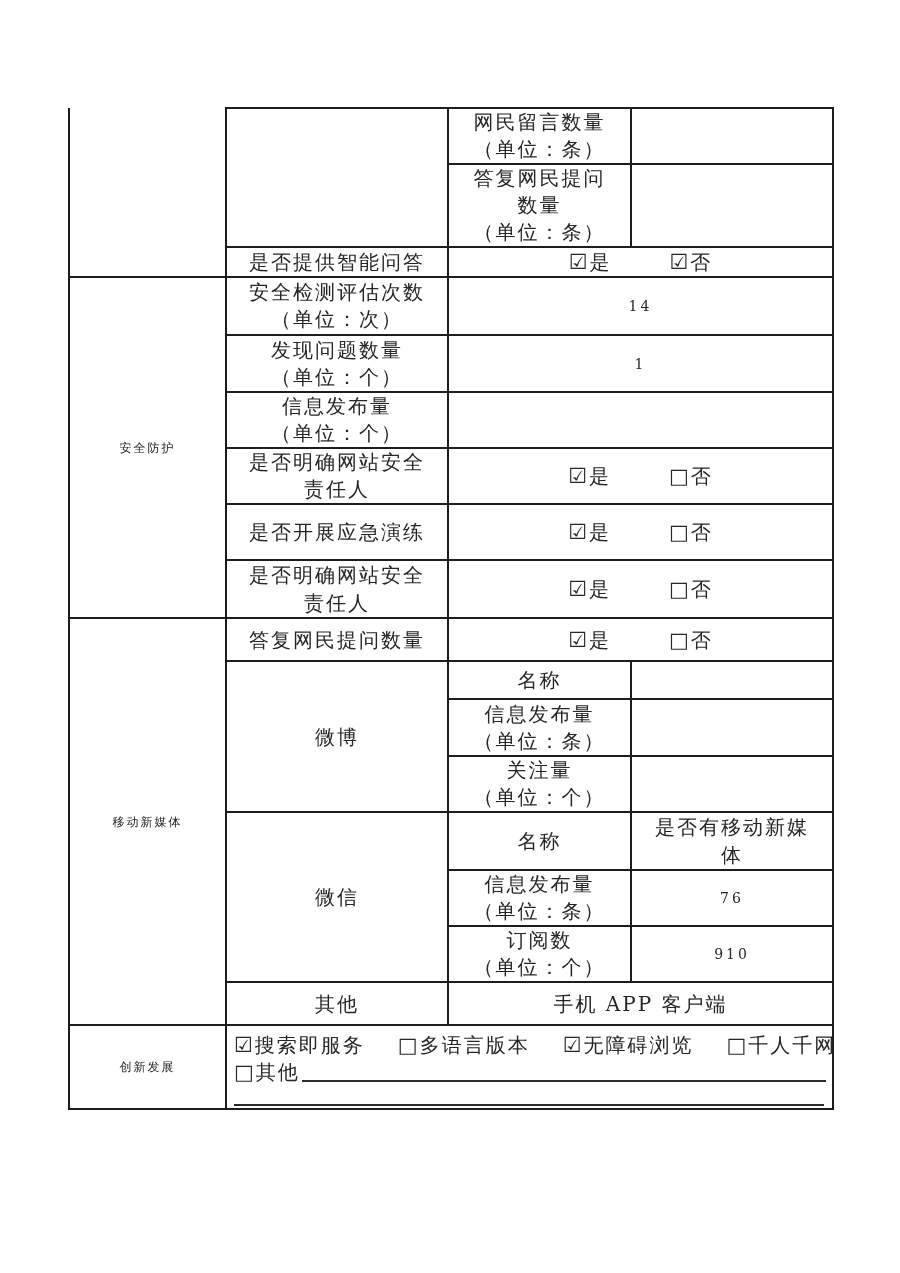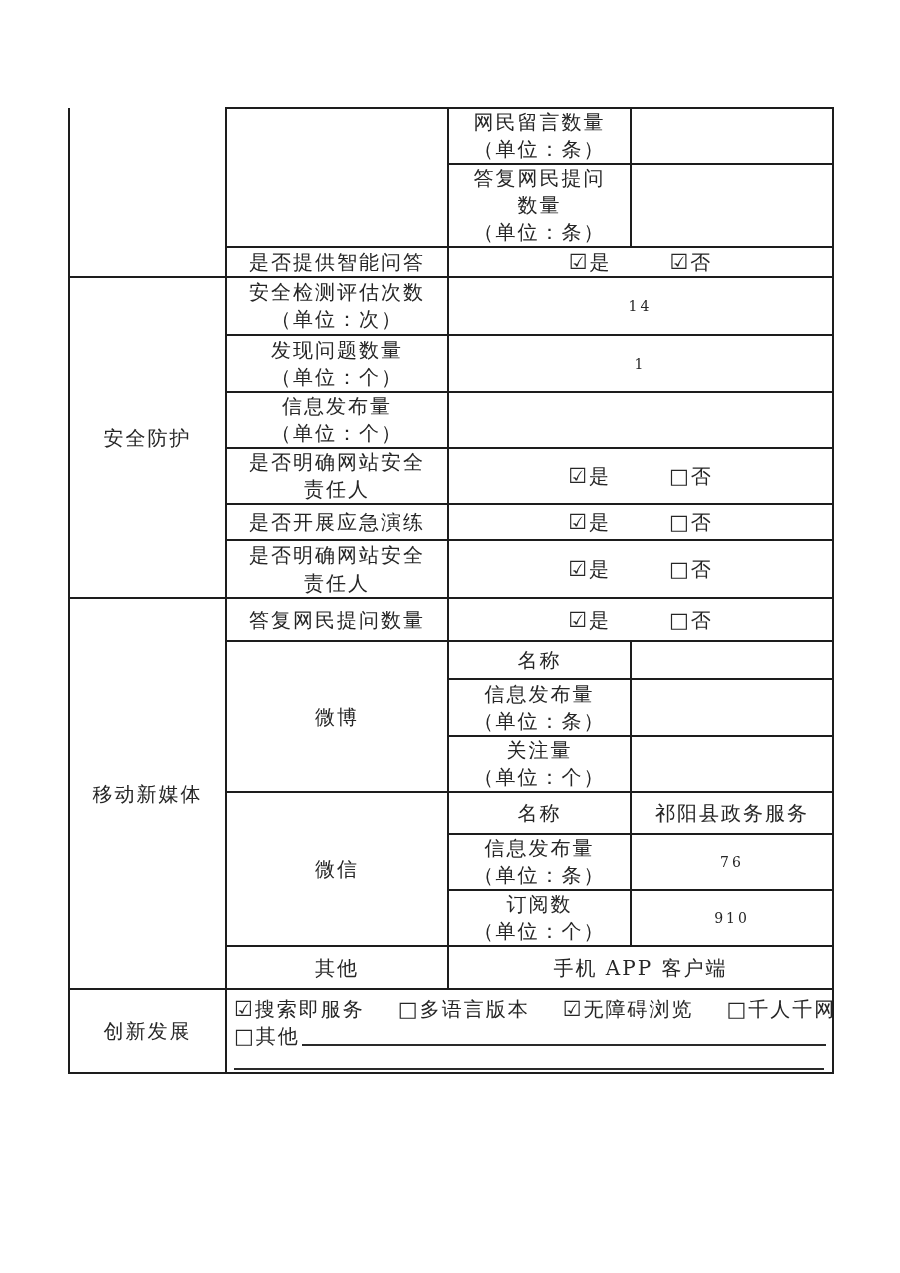--- a/index.html
+++ b/index.html
@@ -16,21 +16,21 @@
   }
   td {
     border:2px solid #1d1d1d;
     padding:0 15px;
     text-align:center; vertical-align:middle;
     font-size:20px; letter-spacing:2px; line-height:28px;
     overflow:hidden;
   }
   td.no-top { border-top:none; }
   .two-line { line-height:27px; }
-  .sec-cell { font-size:20px; }
+  .sec-cell { font-size:12px; }
   .val { letter-spacing:3px; font-size:14px; }
   .ynwrap { display:flex; justify-content:center; align-items:center; gap:58px; }
   .opt { display:inline-flex; align-items:center; white-space:nowrap; }
   .box {
     font-family:"DejaVu Sans","Liberation Sans",sans-serif;
     font-size:21px; letter-spacing:0; margin-right:2px; line-height:22px;
   }
   td.innov { text-align:left; vertical-align:top; padding:6px 6px 0 7px; }
   .inv-line1 { display:flex; gap:33px; height:25px; align-items:center; }
   .inv-line1 .opt { letter-spacing:2px; }
@@ -119,21 +119,21 @@
                 <span>是</span>
               </span>
           <span class="opt">
                 <span class="box">□</span>
                 <span>否</span>
               </span>
         </div>
       </td>
     </tr>
 
-    <tr style="height:36px">
+    <tr style="height:56px">
       <td>是否开展应急演练</td>
       <td colspan="2">
         <div class="ynwrap">
           <span class="opt">
                 <span class="box">☑</span>
                 <span>是</span>
               </span>
           <span class="opt">
                 <span class="box">□</span>
                 <span>否</span>
@@ -193,21 +193,21 @@
       <td class="two-line">
         <div>关注量</div>
         <div>（单位：个）</div>
       </td>
       <td class="val"></td>
     </tr>
 
     <tr style="height:42px">
       <td rowspan="3">微信</td>
       <td>名称</td>
-      <td>祁阳县政务服务</td>
+      <td>是否有移动新媒体</td>
     </tr>
 
     <tr style="height:55px">
       <td class="two-line">
         <div>信息发布量</div>
         <div>（单位：条）</div>
       </td>
       <td class="val">76</td>
     </tr>
 

